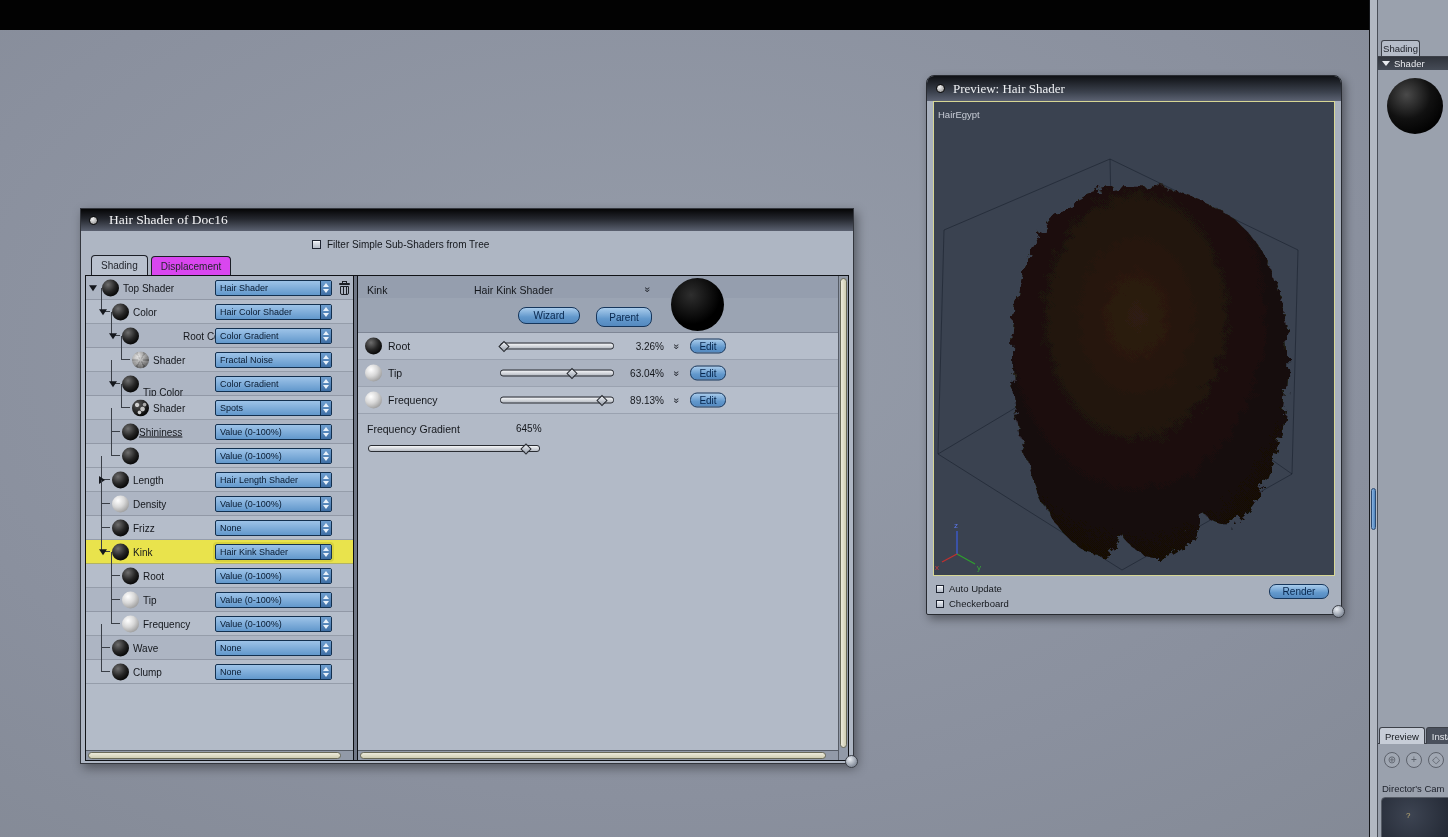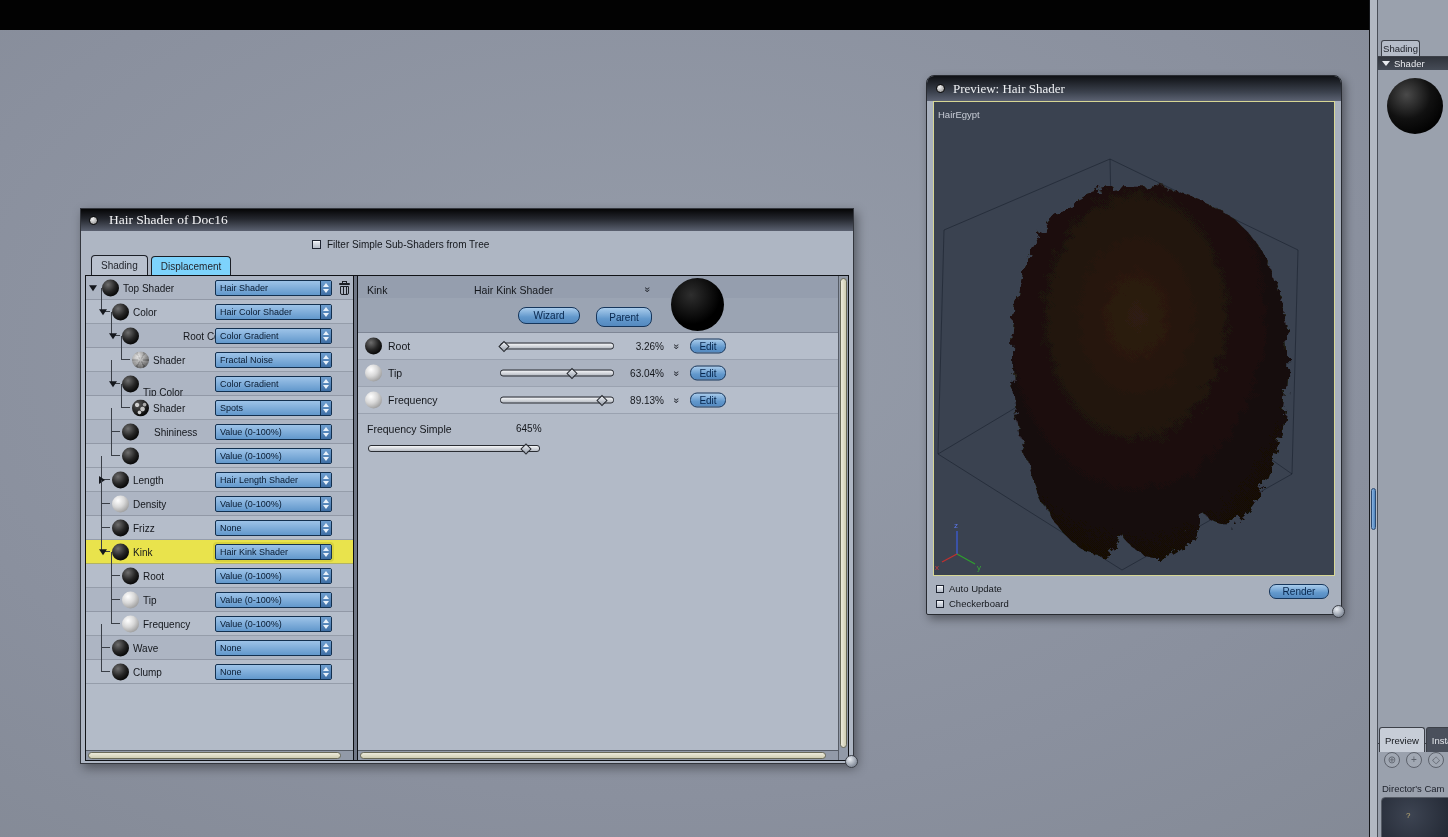--- a/index.html
+++ b/index.html
@@ -13,41 +13,41 @@
   
   .scroll-strip{position:absolute;left:1369px;top:0;width:8px;height:837px;background:#b2b8c2;border-left:1px solid #15171b}
   .strip-thumb{position:absolute;left:1px;width:5px;height:42px;top:488px;border-radius:3px;background:linear-gradient(90deg,#8cb6e4,#4d82ba);border:1px solid #2a4a72}
   .sidebar{position:absolute;left:1377px;top:0;width:71px;height:837px;background:#9aa1ad;border-left:1px solid #4a4f58;overflow:hidden}
   .sb-tab{position:absolute;left:3px;top:40px;width:39px;height:16px;background:#b5bcc8;border:1px solid #3c4048;border-bottom:none;border-radius:3px 3px 0 0;display:flex;align-items:center;justify-content:center;font-size:9.5px;color:#1c1f26}
   .sb-rule{position:absolute;left:0;top:56px;width:71px;height:1px;background:#3c4048}
   .sb-shader-bar{position:absolute;left:0;top:57px;width:71px;height:13px;background:linear-gradient(#30343c,#454b56);color:#e8eaee;display:flex;align-items:center;gap:4px;padding-left:4px;font-size:9.5px}
   .sb-tri{width:0;height:0;border-left:4px solid transparent;border-right:4px solid transparent;border-top:5px solid #e8eaee}
   .sb-sphere{position:absolute;left:9px;top:78px;width:56px;height:56px;border-radius:50%;background:radial-gradient(circle at 35% 30%,#4a4a4a 0%,#111 45%,#000 80%)}
   .sb-bottom-tabs{position:absolute;left:0;top:727px;width:71px;height:17px;display:flex;gap:1px;padding-left:1px;border-bottom:1px solid #3c4048}
-  .sb-btab{height:17px;display:flex;align-items:center;justify-content:center;font-size:9.5px;border:1px solid #3c4048;border-bottom:none;border-radius:3px 3px 0 0;padding:12px 5px}
+  .sb-btab{height:17px;display:flex;align-items:center;justify-content:center;font-size:9.5px;border:1px solid #3c4048;border-bottom:none;border-radius:3px 3px 0 0;padding:4px 5px}
   .sb-btab.lit{background:#c7cdd7;color:#15181d}
   .sb-btab.dark{background:#4a505c;color:#e2e5ea;flex:1;justify-content:flex-start}
   .sb-icons{position:absolute;left:6px;top:752px;width:65px;height:20px;display:flex;gap:6px}
   .sb-icon{width:16px;height:16px;border:1px solid #5d626c;border-radius:50%;color:#5d626c;display:flex;align-items:center;justify-content:center;font-size:10px;background:rgba(255,255,255,0.08)}
   .sb-cam-label{position:absolute;left:4px;top:783px;width:70px;font-size:9.5px;color:#20242e;white-space:nowrap}
   .sb-cam-preview{position:absolute;left:3px;top:797px;width:72px;height:44px;border:1px solid #565c66;border-radius:4px;background:radial-gradient(circle at 40% 40%,#3d4452,#262c38 80%)}
   .sb-cam-dot{position:absolute;left:24px;top:14px;width:5px;height:7px;color:#c4b276;font-size:8px;line-height:7px}
 
   
   .win-dot{width:9px;height:9px;border-radius:50%;border:1px solid #0a0a0a;background:radial-gradient(circle at 35% 30%,#f2f2f2,#8a8a8a);flex:none}
   .grip{position:absolute;width:13px;height:13px;border-radius:50%;background:radial-gradient(circle at 35% 30%,#e9edf3,#9098a5 65%,#6a717e);border:1px solid #3c4048}
   .blue-btn{background:linear-gradient(#a9ccec,#6298cc 60%,#5489bf);border:1px solid #16365c;border-radius:8px;color:#07264d;display:flex;align-items:center;justify-content:center;font-size:10px}
   .cb{width:9px;height:9px;border:1px solid #1d2330;background:linear-gradient(#e9edf3,#b6bdc9);box-shadow:inset 0 1px 1px rgba(255,255,255,.65);flex:none}
 
   
   .dialog{position:absolute;left:80px;top:208px;width:774px;height:556px;background:#aeb6c3;border:1px solid #33363d;box-shadow:3px 4px 10px rgba(0,0,0,.4)}
   .dlg-titlebar{height:22px;background:linear-gradient(#050506 0%,#24272e 45%,#5b6170 100%);display:flex;align-items:center;gap:11px;padding-left:8px;color:#f4f4f6;font-family:"Liberation Serif",serif;font-size:13.5px}
   .filter-row{position:absolute;left:231px;top:30px;display:flex;align-items:center;gap:6px;font-size:10px;color:#14171c}
   .dlg-tabs{position:absolute;left:10px;top:47px;display:flex;gap:3px;z-index:3}
-  .dlg-tab{height:19px;padding:0 9px;display:flex;align-items:center;font-size:10px;border:1px solid #1c1f26;border-bottom:none;border-radius:4px 4px 0 0;background:#7dd3fc;color:#23262d}
+  .dlg-tab{height:19px;padding:0 9px;display:flex;align-items:center;font-size:10px;border:1px solid #1c1f26;border-bottom:none;border-radius:4px 4px 0 0;background:#d946ef;color:#23262d}
   .dlg-tab.active{background:#b9c1ce;height:20px;margin-top:-1px}
   .panel-area{position:absolute;left:4px;top:66px;width:764px;height:486px;border:1px solid #101216;display:flex;background:#b3bbc8}
   .tree-panel{width:267px;position:relative;background:#b3bbc8;overflow:hidden}
   .divider{width:5px;background:linear-gradient(90deg,#0c0e12 0 1px,#707786 1px 4px,#0c0e12 4px 5px)}
   .detail-panel{flex:1;position:relative;background:#b2bac7;overflow:hidden}
   .vscroll{width:10px;background:#929aa8;border-left:1px solid #565c66;position:relative}
   .hscroll{position:absolute;left:0;right:0;bottom:0;height:10px;background:#929aa8;border-top:1px solid #565c66}
   .sthumb-h{position:absolute;left:2px;right:12px;top:1px;bottom:1px;background:linear-gradient(#edebdc,#cfcdb2);border:1px solid #6a6a58;border-radius:4px}
   .sthumb-v{position:absolute;top:2px;bottom:12px;left:1px;right:1px;background:linear-gradient(90deg,#edebdc,#cfcdb2);border:1px solid #6a6a58;border-radius:4px}
 
@@ -218,21 +218,21 @@
                 <div class="dd-text">Spots</div>
                 <div class="dd-arrows">
                   <div class="tri up"></div>
                   <div class="tri dn"></div>
                 </div>
               </div>
             </div>
             <div class="tree-row even">
               <div class="conn" style="left: 25px;"></div>
               <div class="sphere black" style="left: 36px;"></div>
-              <div class="tree-label" style="left: 68px;">Shininess</div>
+              <div class="tree-label" style="left: 53px; text-decoration: underline;">Shininess</div>
               <div class="dropdown">
                 <div class="dd-text">Value (0-100%)</div>
                 <div class="dd-arrows">
                   <div class="tri up"></div>
                   <div class="tri dn"></div>
                 </div>
               </div>
             </div>
             <div class="tree-row odd">
               <div class="conn" style="left: 25px;"></div>
@@ -400,21 +400,21 @@
               <div class="slider">
                 <div class="track"></div>
                 <div class="thumb" style="left: 89.13%;"></div>
               </div>
               <div class="param-value">89.13%</div>
               <div class="chevrons param-chevron">»</div>
               <div class="blue-btn edit-btn">Edit</div>
             </div>
           </div>
         <div class="freq-block">
-          <span class="fs-label">Frequency Simple</span>
+          <span class="fs-label">Frequency Gradient</span>
           <span class="fs-value">645%</span>
           <div class="slider fs-slider">
             <div class="track"></div>
             <div class="thumb" style="left: 92%;"></div>
           </div>
         </div>
         <div class="hscroll">
             <div class="sthumb-h"></div>
           </div>
       </div>

